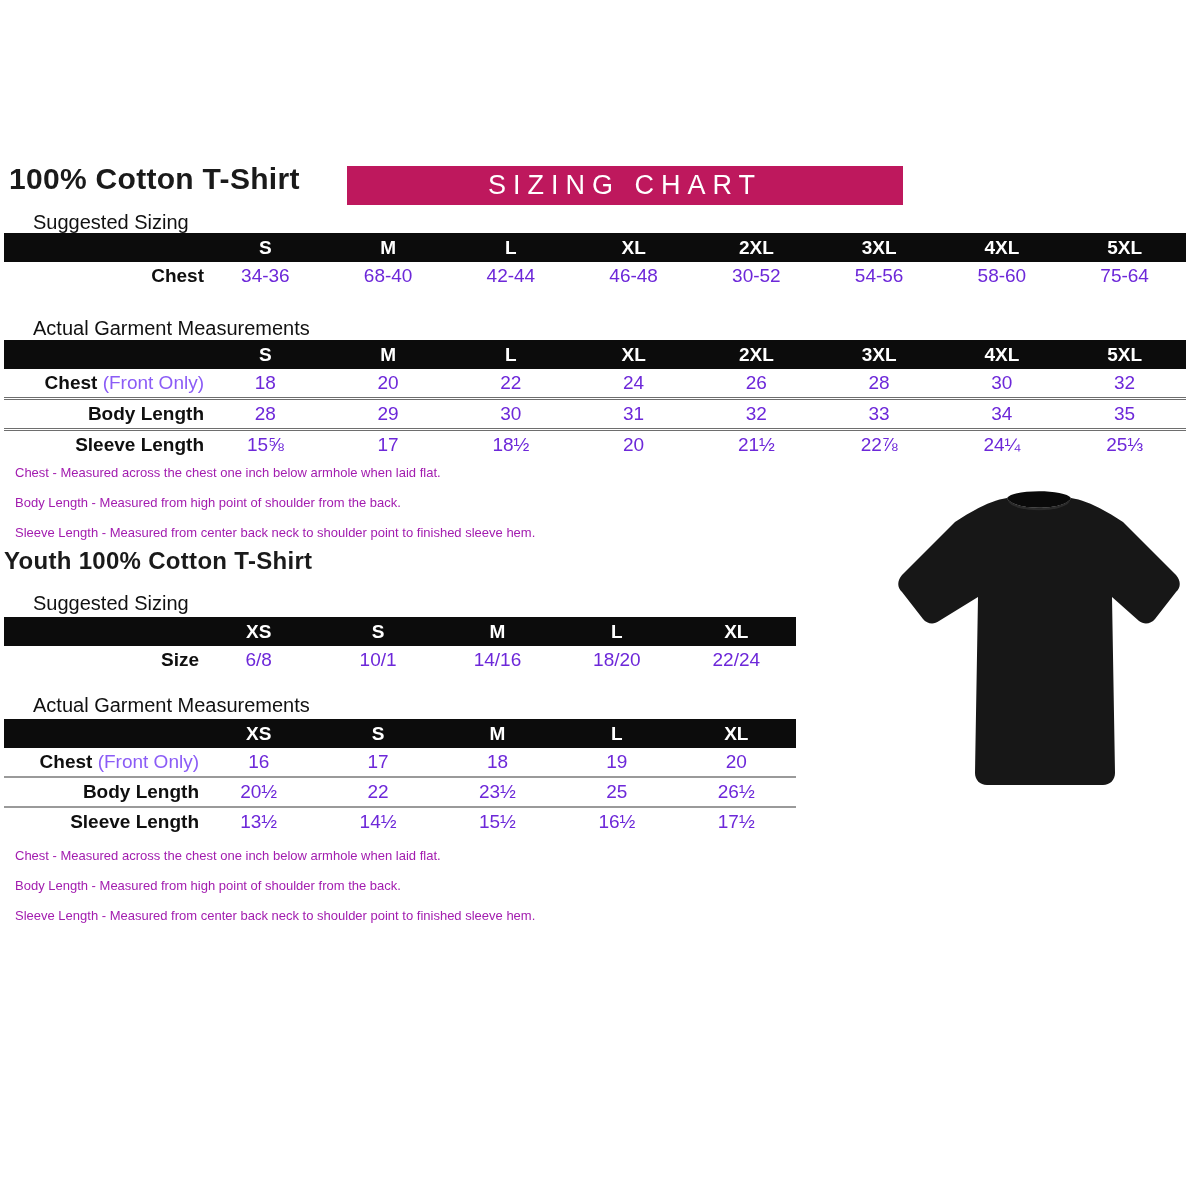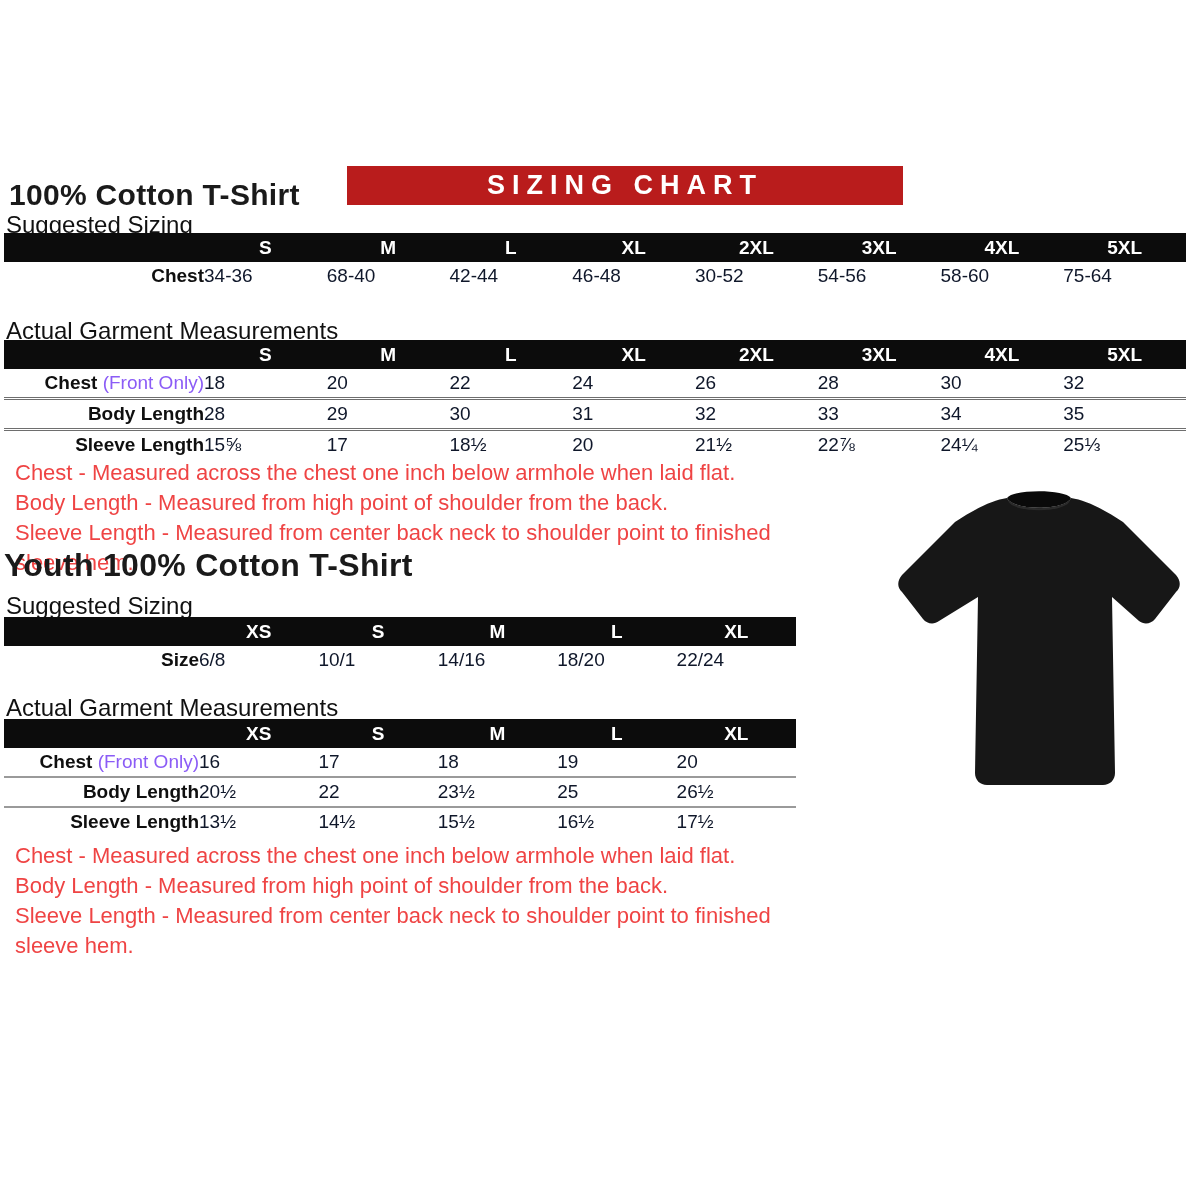--- a/index.html
+++ b/index.html
@@ -2,44 +2,44 @@
 <html><head>
 <meta charset="utf-8">
 <style>
   html,body{margin:0;padding:0;}
   body{
     width:1200px;height:1200px;background:#ffffff;position:relative;
     font-family:"Liberation Sans", sans-serif;color:#1a1a1a;overflow:hidden;
   }
   .abs{position:absolute;}
   
-  .main-title{left:9px;top:178px;font-size:30px;font-weight:700;letter-spacing:.3px;}
+  .main-title{left:9px;top:162px;font-size:30px;font-weight:700;letter-spacing:.3px;}
   .banner{
-    left:347px;top:166px;width:556px;height:39px;background:#b91c1c;color:#ffffff;
+    left:347px;top:166px;width:556px;height:39px;background:#be185d;color:#ffffff;
     display:flex;align-items:center;justify-content:center;
-    font-size:27px;font-weight:700;letter-spacing:7px;
-  }
-  .section-label{font-size:24px;color:#111;}
-  .youth-title{left:4px;top:547px;font-size:32px;font-weight:700;letter-spacing:.3px;}
+    font-size:27px;font-weight:400;letter-spacing:7px;
+  }
+  .section-label{font-size:20px;color:#111;margin-left:27px;}
+  .youth-title{left:4px;top:547px;font-size:24px;font-weight:700;letter-spacing:.3px;}
   
   table.size-tbl{border-collapse:collapse;table-layout:fixed;}
   table.size-tbl th{
     background:#0c0c0c;color:#ffffff;font-size:19px;font-weight:700;
     height:29px;text-align:center;padding:0;
   }
   table.size-tbl td{
-    font-size:19px;height:28px;padding:0;color:#0f172a;
+    font-size:19px;text-align:center;height:28px;padding:0;color:#6d28d9;
     vertical-align:middle;
   }
   table.size-tbl td.lbl{text-align:right;padding-left:14px;font-weight:700;color:#0f0f0f;}
   table.size-tbl td.lbl .suffix{font-weight:400;color:#8b5cf6;}
   table.adult-actual tr.sep td{border-top:3px double #6e6e6e;}
   table.youth-actual tr.sep td{border-top:2px solid #9a9a9a;}
   
-  .notes{font-size:22px;line-height:30px;color:#ef4444;}
+  .notes{font-size:13px;line-height:30px;color:#a21caf;}
   
   .tshirt-wrap{left:886px;top:480px;width:306px;height:332px;}
   .tshirt-wrap svg{width:100%;height:100%;display:block;}
 </style>
 </head>
 <body>
 
 <div class="abs main-title">100% Cotton T-Shirt</div>
 <div class="abs banner">SIZING CHART</div>
 

